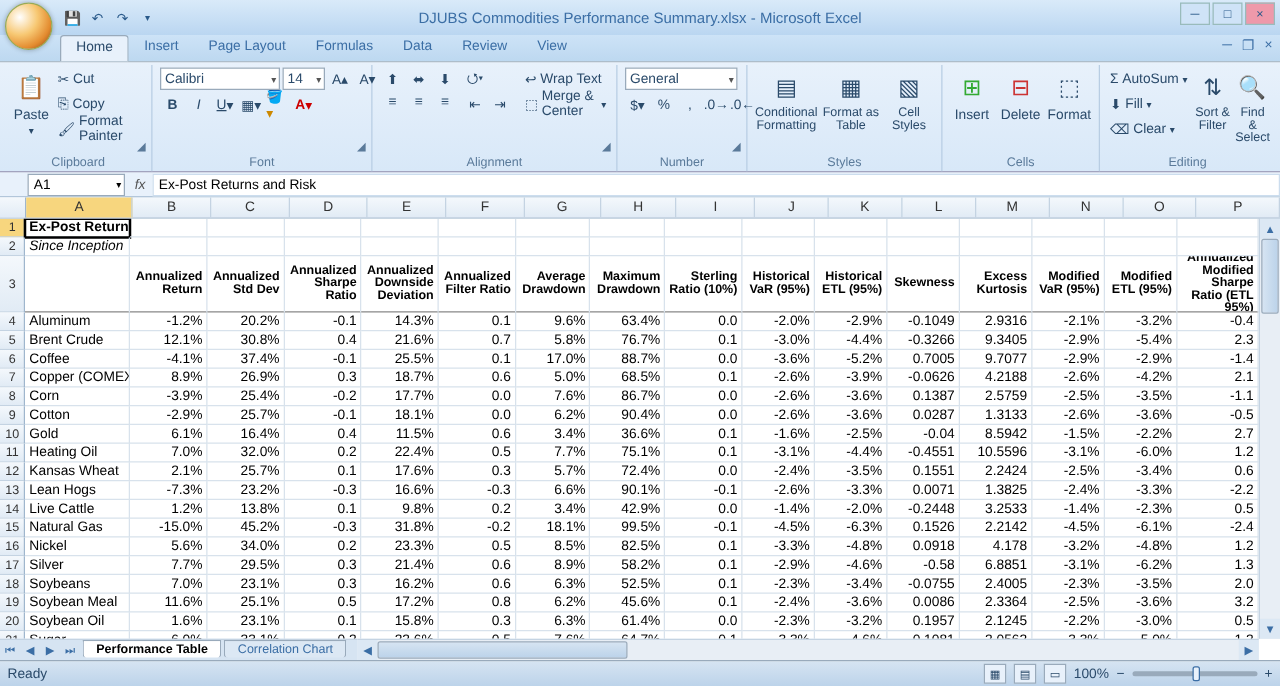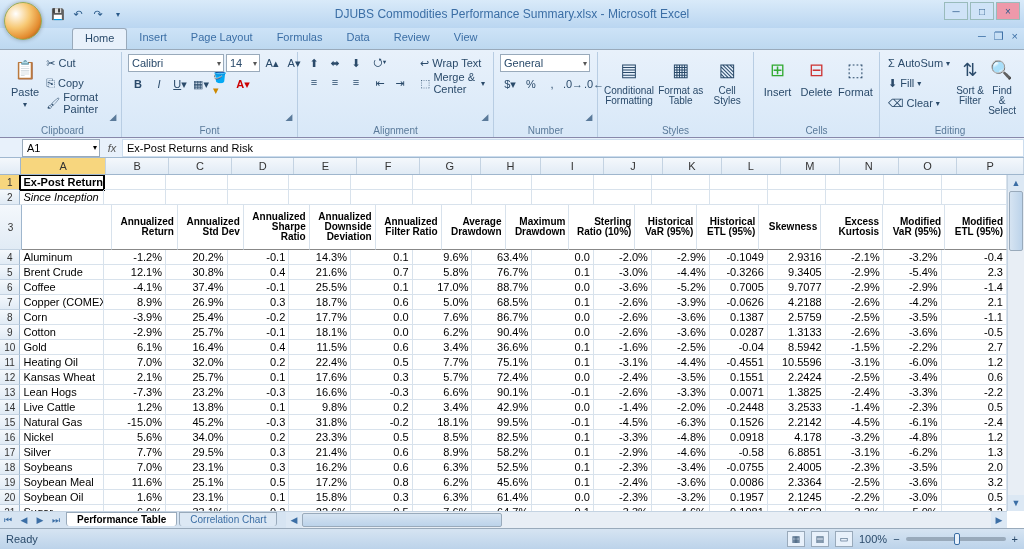--- a/index.html
+++ b/index.html
@@ -9,21 +9,21 @@
 .titlebar { height: 28px; background: linear-gradient(to bottom,#d9eaf9,#bad6f1); display:flex; align-items:center; position:relative; }
 .office-btn { width:38px; height:38px; border-radius:50%; background: radial-gradient(circle at 30% 30%, #fff, #f7c873 40%, #e38b2f 70%, #7a3c11); position:absolute; left:4px; top:2px; z-index:10; border:1px solid #9a5; box-shadow:0 0 4px rgba(0,0,0,.3);}
 .qat { margin-left:50px; display:flex; gap:4px; align-items:center;}
 .qat-item { width:16px; height:16px; display:flex; align-items:center; justify-content:center; color:#2a5a8a; font-size:11px;}
 .title-text { position:absolute; left:50%; transform:translateX(-50%); font-size:12px; color:#3b6ea5; }
 .win-controls { position:absolute; right:4px; top:2px; display:flex; gap:2px;}
 .win-btn { width:24px; height:18px; background:#cfe3f7; border:1px solid #9bb; font-size:10px; display:flex; align-items:center; justify-content:center; color:#2a5a8a;}
 .sub-controls { position:absolute; right:6px; top:30px; display:flex; gap:8px; color:#3b6ea5; font-size:11px; z-index:5;}
 
 
-.ribbon-tabs { height:22px; background:linear-gradient(to bottom,#cde3f7,#bdd8f0); display:flex; padding-left:72px; border-bottom:1px solid #9ab;}
+.ribbon-tabs { height:22px; background:linear-gradient(to bottom,#cde3f7,#bdd8f0); display:flex; padding-left:48px; border-bottom:1px solid #9ab;}
 .ribbon-tab { padding:3px 12px; font-size:11px; color:#3b6ea5; cursor:pointer;}
 .ribbon-tab.active { background:#e8f1fb; border:1px solid #9ab; border-bottom:none; border-radius:3px 3px 0 0; color:#2a4a6a; font-weight:normal;}
 
 
 .ribbon { height:88px; background:linear-gradient(to bottom,#e8f1fb,#d8e8f8); border-bottom:1px solid #88a; display:flex; padding:2px 4px 0 4px; font-size:11px; color:#2a4a6a;}
 .group { border-right:1px solid #b8cde3; padding:2px 6px 0 6px; display:flex; flex-direction:column; justify-content:space-between; position:relative;}
 .group-label { font-size:10px; color:#5a7a9a; text-align:center; padding:2px 0 1px 0; border-top:0; }
 .group-body { flex:1; display:flex; gap:4px; align-items:flex-start;}
 .big-btn { width:40px; display:flex; flex-direction:column; align-items:center; gap:2px; padding-top:2px;}
 .big-btn .ic { width:28px; height:28px; display:flex; align-items:center; justify-content:center; font-size:18px;}
@@ -372,20 +372,21 @@
         <div class="cell cF">Annualized Filter Ratio</div>
         <div class="cell cG">Average Drawdown</div>
         <div class="cell cH">Maximum Drawdown</div>
         <div class="cell cI">Sterling Ratio (10%)</div>
         <div class="cell cJ">Historical VaR (95%)</div>
         <div class="cell cK">Historical ETL (95%)</div>
         <div class="cell cL">Skewness</div>
         <div class="cell cM">Excess Kurtosis</div>
         <div class="cell cN">Modified VaR (95%)</div>
         <div class="cell cO">Modified ETL (95%)</div>
+        <div class="cell cP">Annualized Modified Sharpe Ratio (ETL 95%)</div>
       </div>
       <div class="gr">
         <div class="rowhdr">4</div>
         <div class="cell cA">Aluminum</div>
         <div class="cell cB r">-1.2%</div>
         <div class="cell cC r">20.2%</div>
         <div class="cell cD r">-0.1</div>
         <div class="cell cE r">14.3%</div>
         <div class="cell cF r">0.1</div>
         <div class="cell cG r">9.6%</div>

